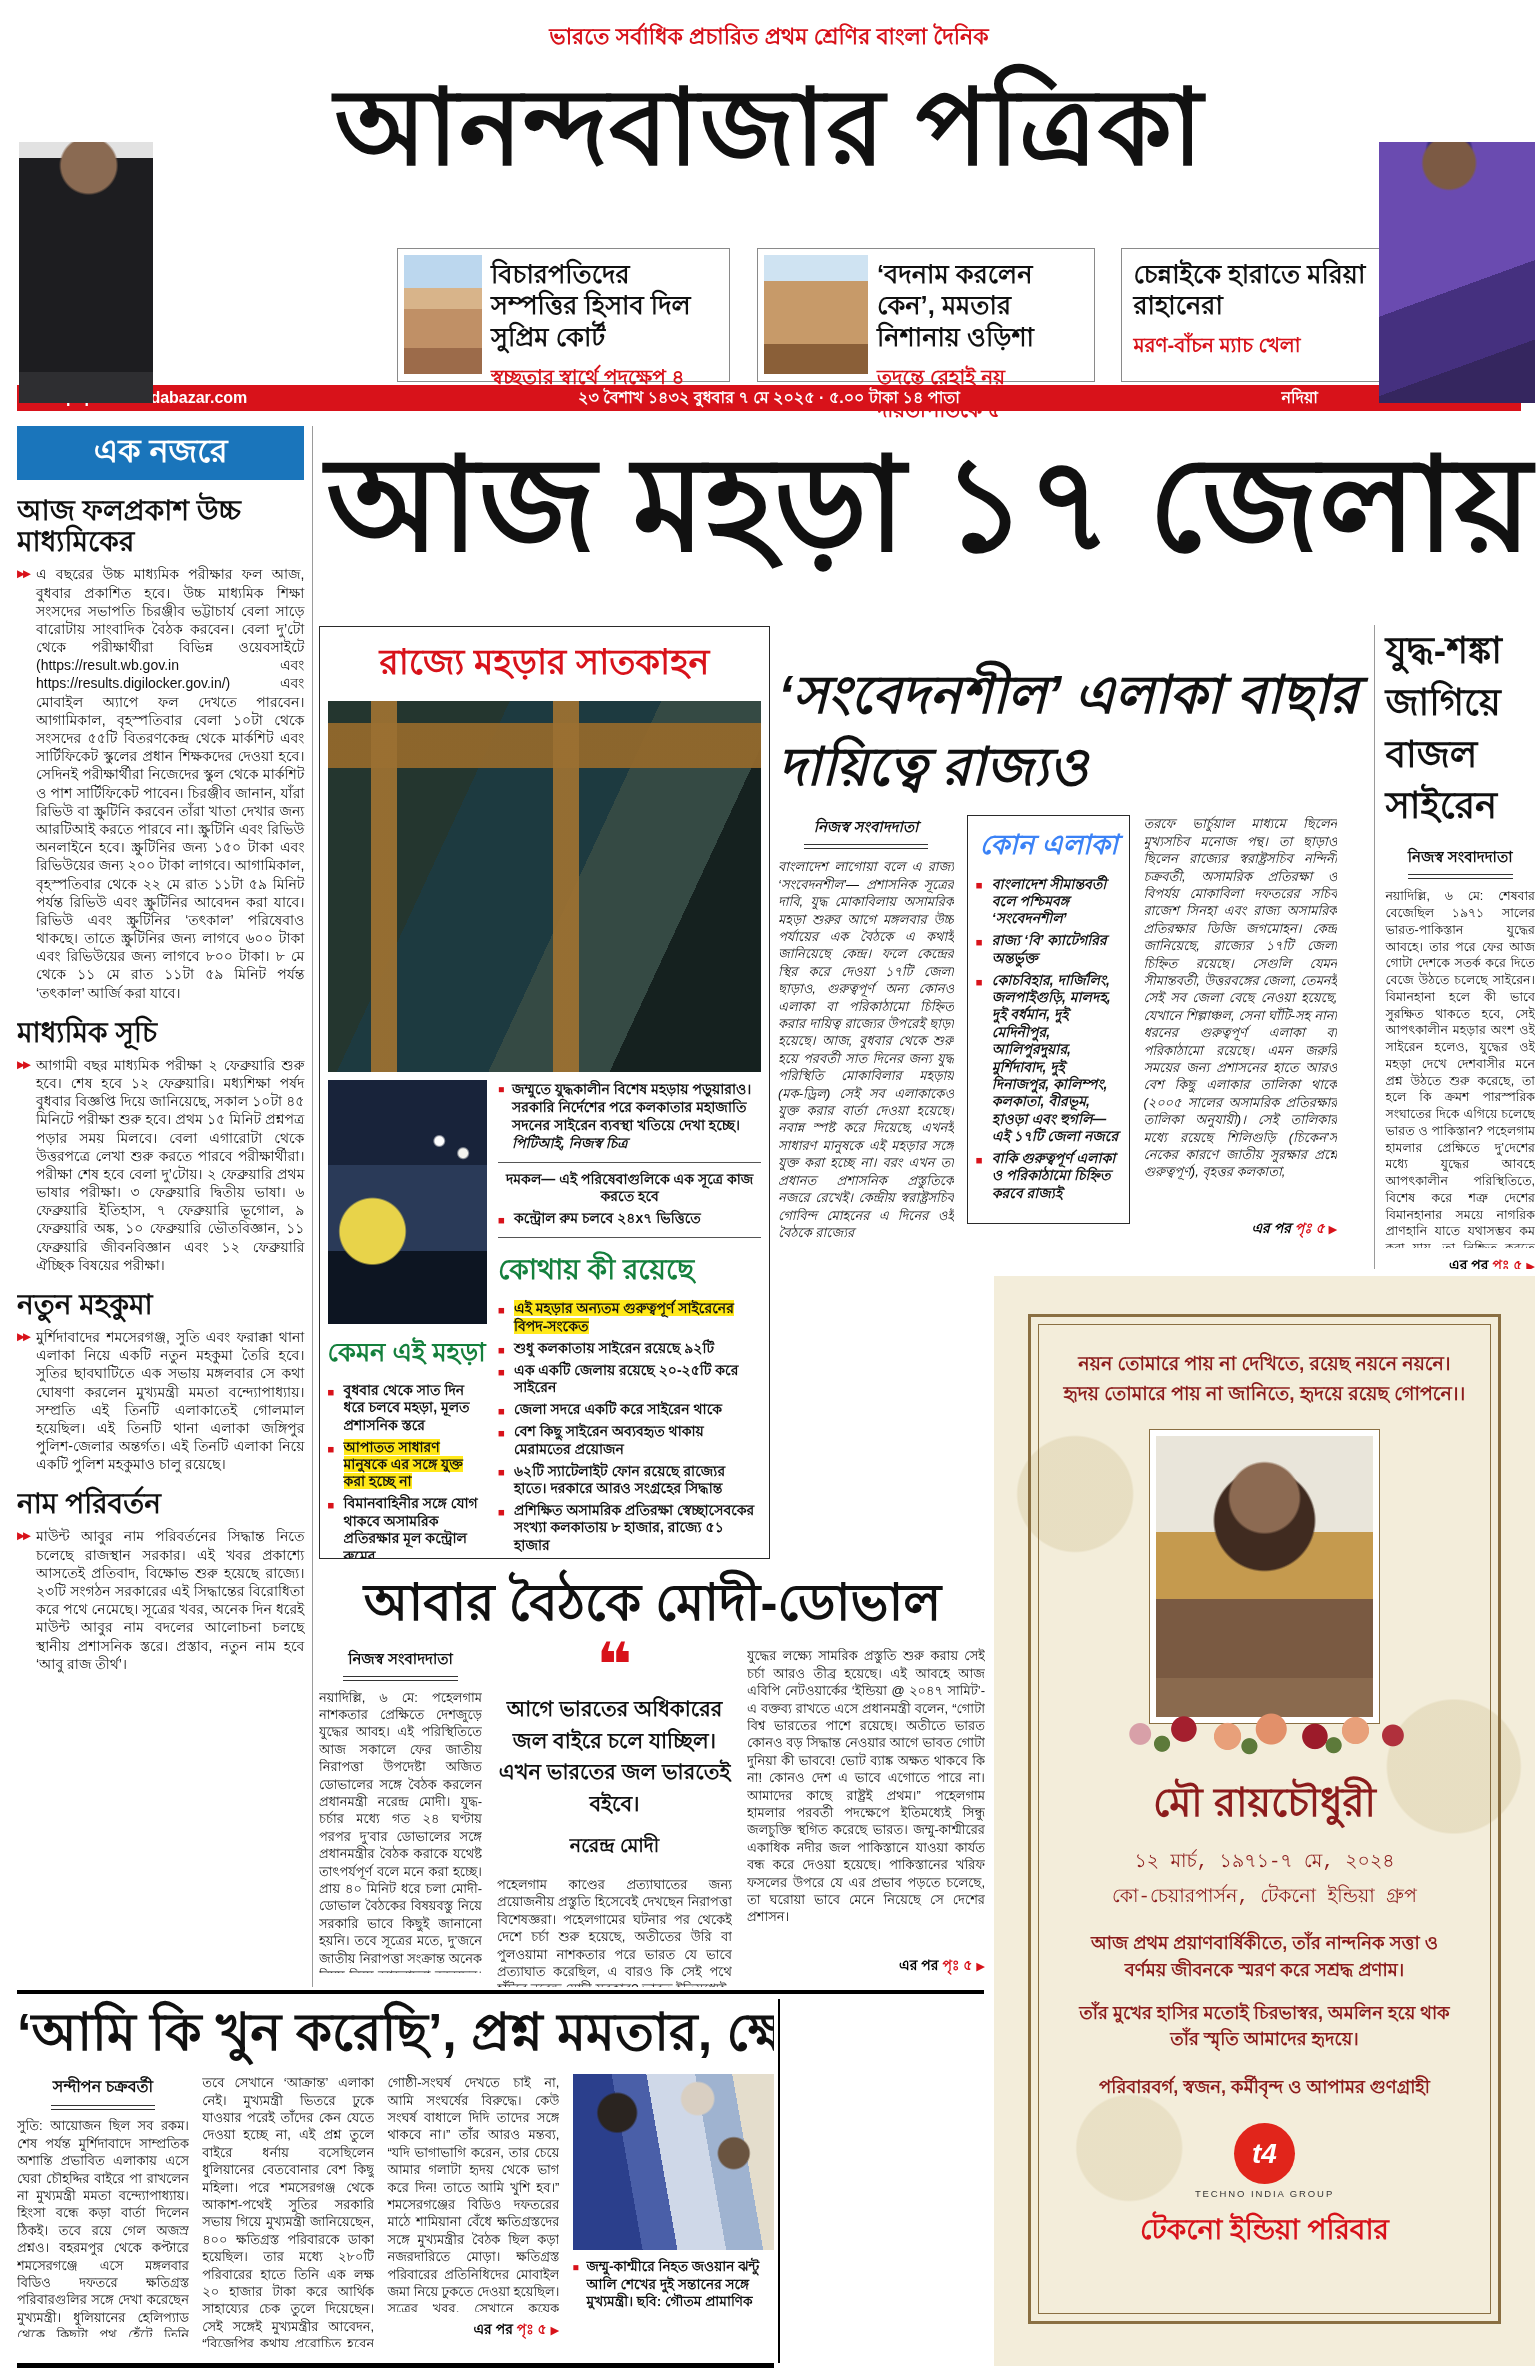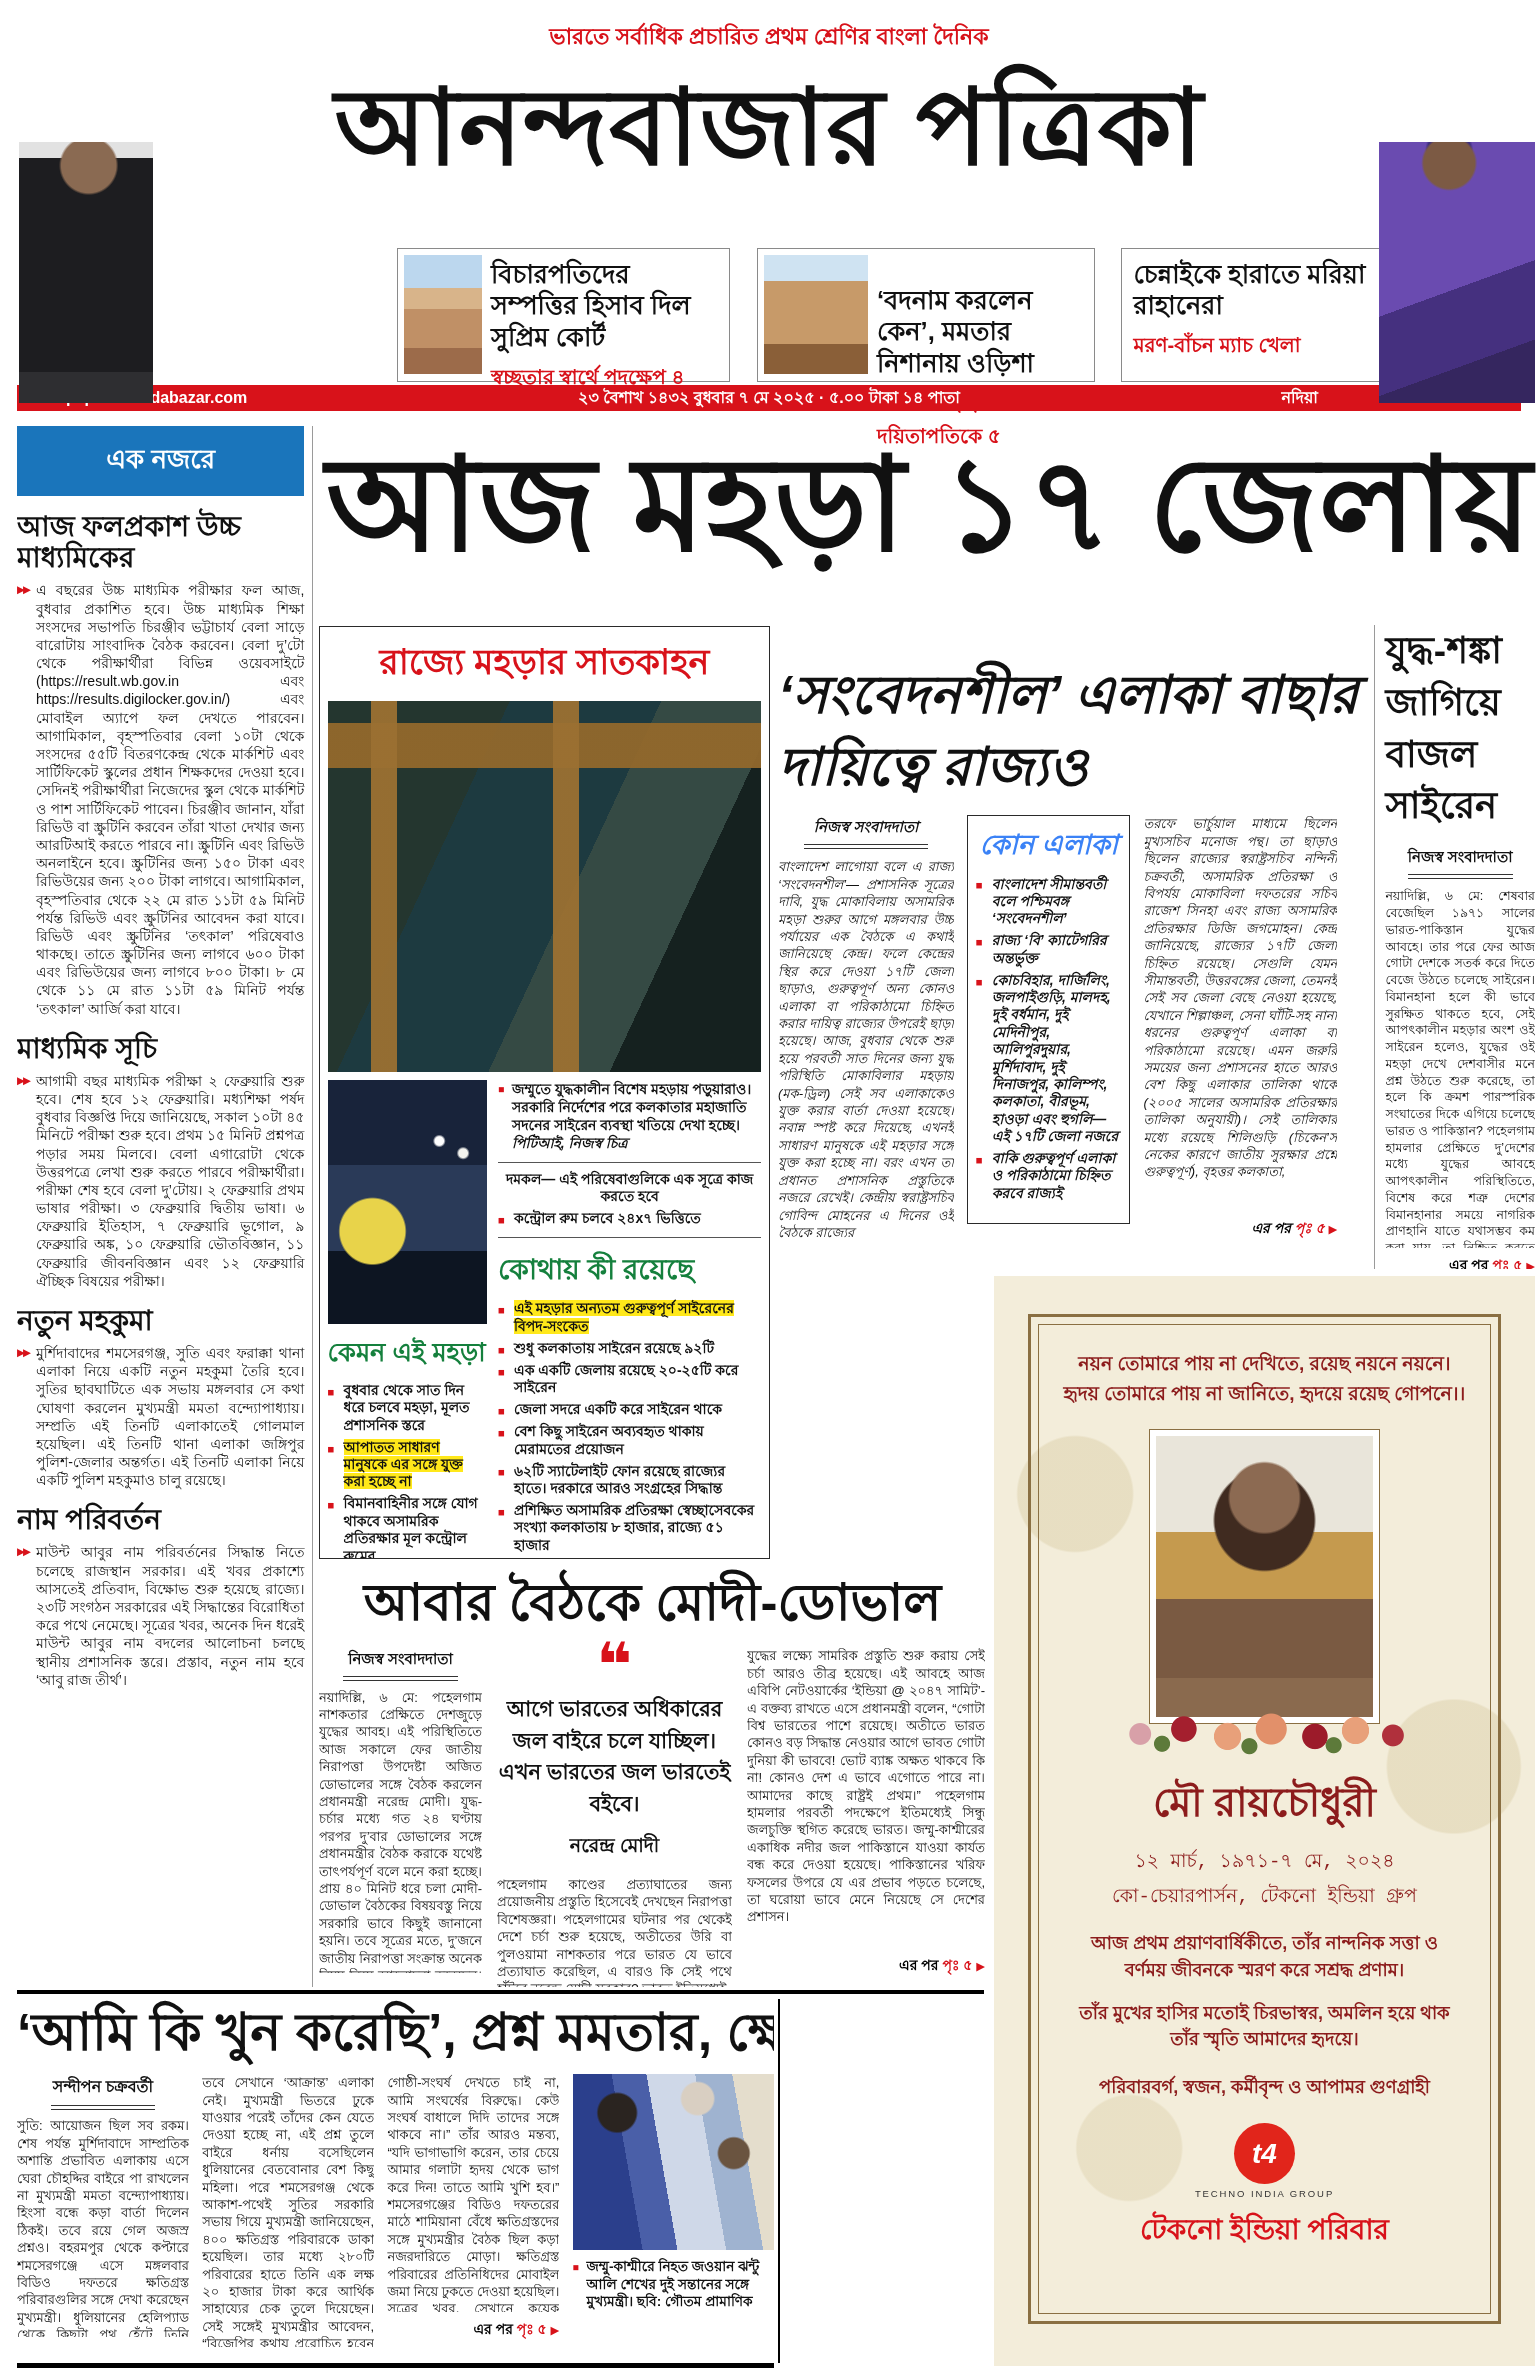--- a/index.html
+++ b/index.html
@@ -35,22 +35,22 @@
   .datebar{left:17px;top:385px;width:1504px;height:25.6px;background:#d8121a;color:#fff;
            font-weight:700;font-size:16px;line-height:25.6px;}
   .datebar .site{position:absolute;left:40px;}
   .datebar .date{position:absolute;left:0;right:0;text-align:center;}
   .datebar .edition{position:absolute;right:203px;}
   .datebar .code{position:absolute;right:28px;letter-spacing:0.9px;}
 
   
   .sidebar{left:17px;top:426px;width:296px;height:1561px;border-right:0.9px solid #9a9a9a;
            padding-right:7.6px;box-sizing:border-box;}
-  .sidebar-header{background:#1a75bb;color:#fff;text-align:center;font-size:26px;font-weight:800;
-                  padding:13px 0;margin-bottom:9.5px;}
+  .sidebar-header{background:#1a75bb;color:#fff;text-align:center;font-size:32px;font-weight:800;
+                  padding:0 0;margin-bottom:9.5px;}
   .brief-title{font-size:28px;font-weight:800;line-height:1.12;margin:15px 0 7.6px;}
   .brief-body{font-size:14px;line-height:1.3;text-align:justify;position:relative;padding-left:19px;}
   .brief-marker{position:absolute;left:0;top:1.9px;color:#d8121a;font-size:10.4px;letter-spacing:-1.9px;}
 
   
   .lead-headline{left:326px;top:407px;width:1204px;height:213px;text-align:center;
                  font-size:131px;font-weight:700;line-height:1.5;white-space:nowrap;}
 
   
   .feature{left:319px;top:626px;width:451px;height:933px;border:1.9px solid #2a2a2a;
@@ -184,21 +184,21 @@
 
   <div class="abs teaser" style="left:397px;width:331px;">
     <div class="abs photo court-photo"></div>
     <div class="txt" style="left:93px;width:231px;">
       <div class="teaser-title">বিচারপতিদের সম্পত্তির হিসাব দিল সুপ্রিম কোর্ট</div>
       <div class="teaser-kicker">স্বচ্ছতার স্বার্থে পদক্ষেপ ৪</div>
     </div>
   </div>
   <div class="abs teaser" style="left:757px;width:336px;">
     <div class="abs photo temple-photo"></div>
-    <div class="txt" style="left:119px;width:210px;margin-top:26px;">
+    <div class="txt" style="left:119px;width:210px;">
       <div class="teaser-title">‘বদনাম করলেন কেন’, মমতার নিশানায় ওড়িশা</div>
       <div class="teaser-kicker">তদন্তে রেহাই নয় দয়িতাপতিকে ৫</div>
     </div>
   </div>
   <div class="abs teaser" style="left:1121px;width:336px;">
     <div class="txt" style="left:11.4px;width:241px;">
       <div class="teaser-title">চেন্নাইকে হারাতে মরিয়া রাহানেরা</div>
       <div class="teaser-kicker">মরণ-বাঁচন ম্যাচ খেলা</div>
     </div>
   </div>

